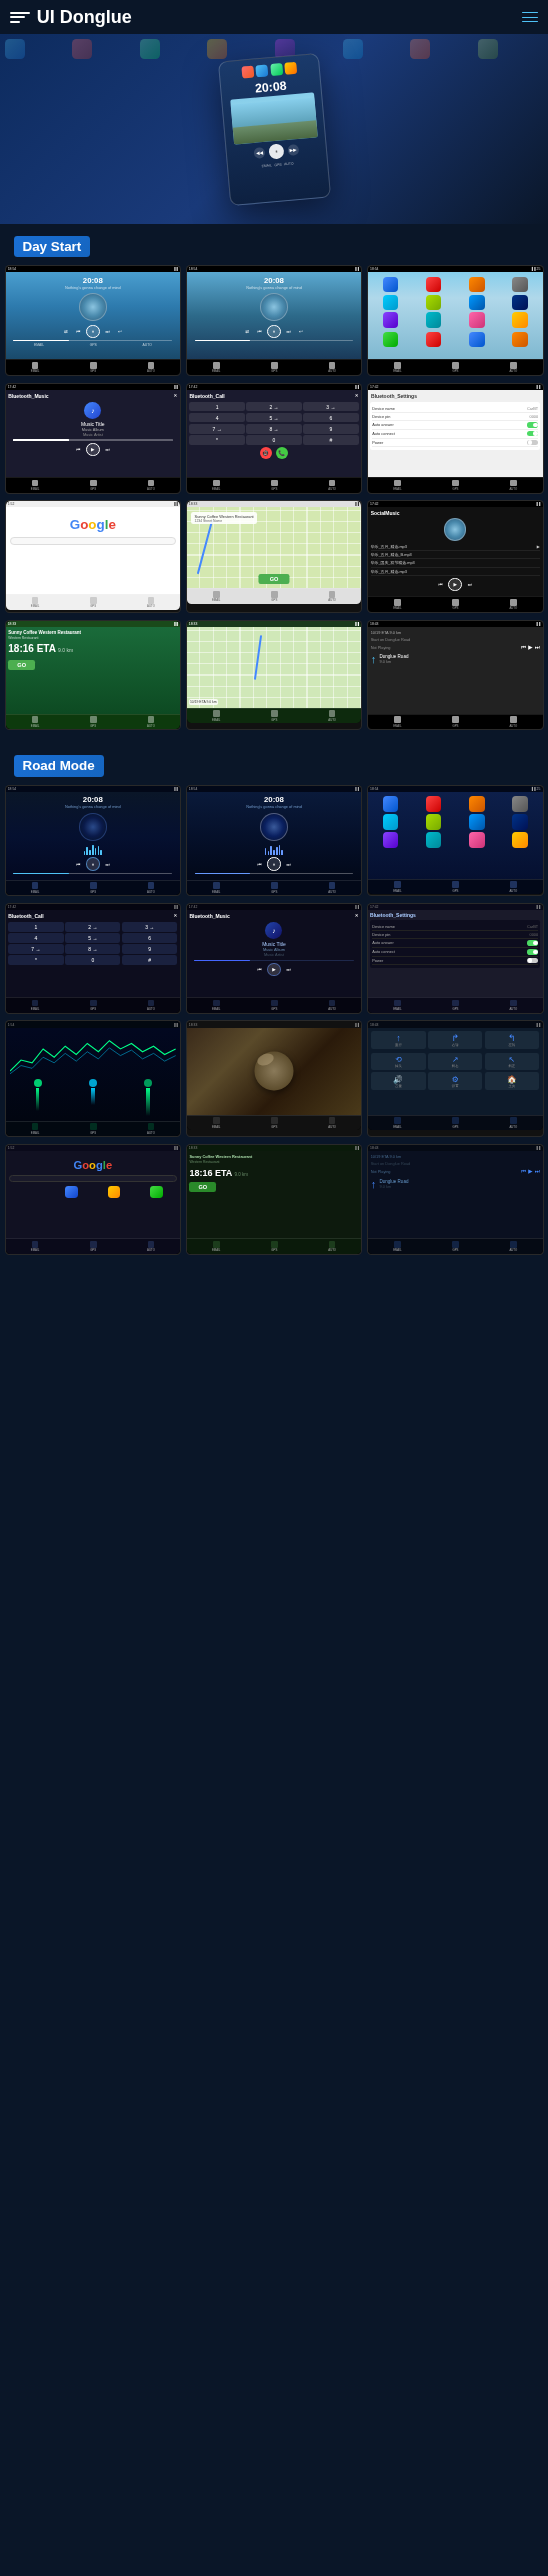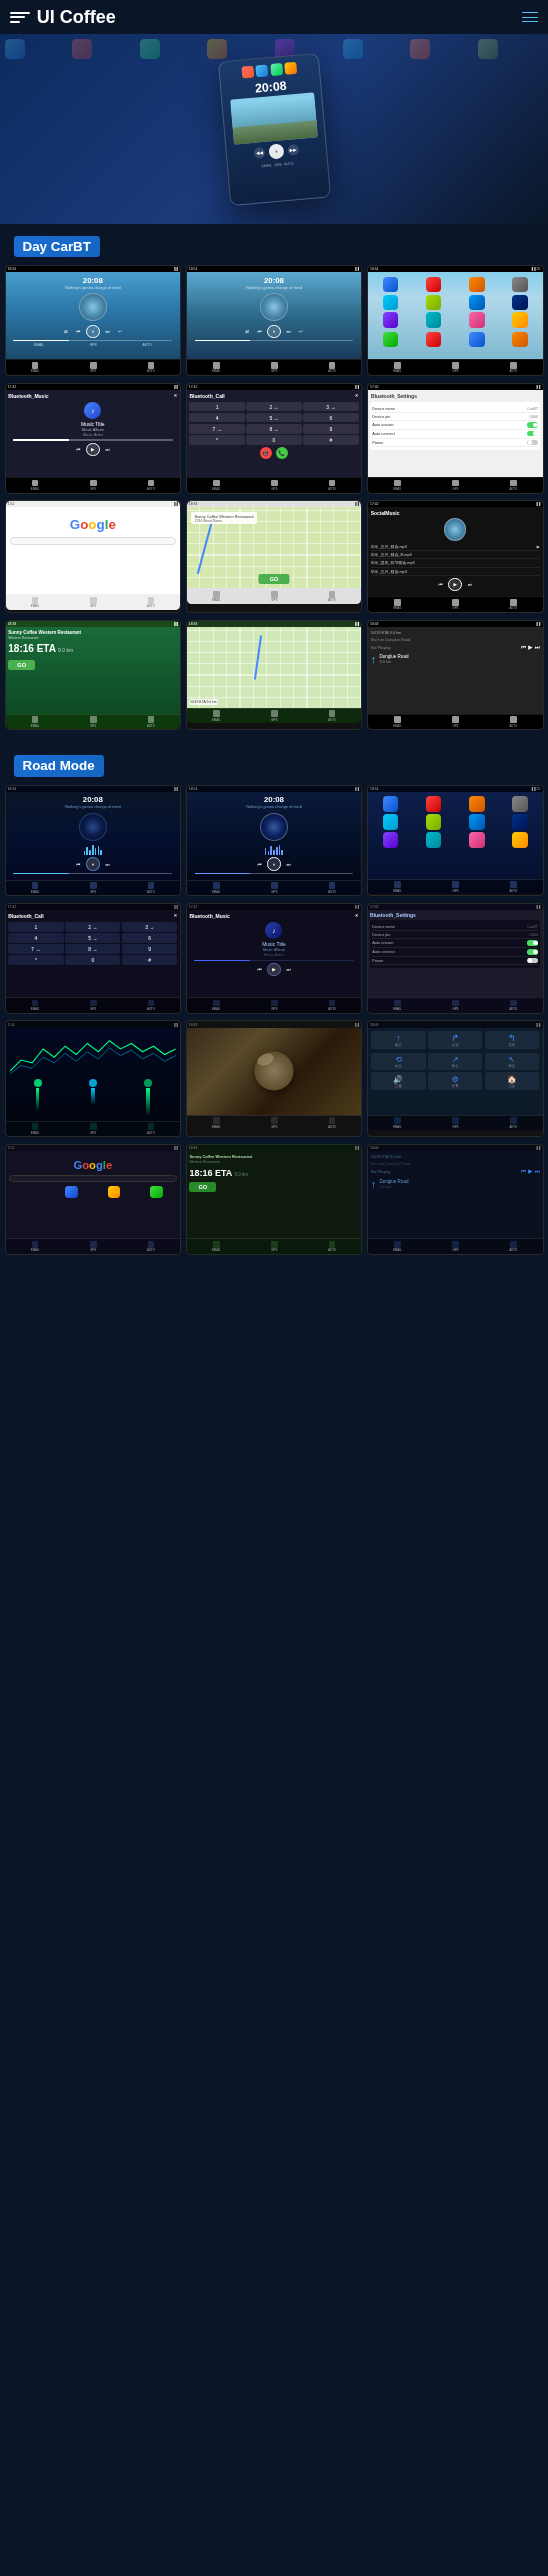--- a/index.html
+++ b/index.html
@@ -568,21 +568,21 @@
 </head>
 <body>
 
 <div class="header">
   <div class="header-left">
     <div class="hamburger-icon">
       <span></span>
         <span></span>
         <span></span>
     </div>
-    <span class="header-title">UI Coffee</span>
+    <span class="header-title">UI Donglue</span>
   </div>
   <div class="menu-icon">
     <span></span>
       <span></span>
       <span></span>
   </div>
 </div>
 
 <div class="hero-section">
   <div class="hero-bg-icons">
@@ -609,21 +609,21 @@
     <div class="music-controls-row">
       <div class="ctrl-btn">◀◀</div>
       <div class="ctrl-btn main">⏸</div>
       <div class="ctrl-btn">▶▶</div>
     </div>
     <div style="font-size:3.4px;color:rgba(255,255,255,0.6);text-align:center;margin-top:1.1px;">EMAIL &nbsp; GPS &nbsp; AUTO</div>
   </div>
 </div>
 
 <div style="padding:0 4.5px;">
-  <span class="section-label">Day CarBT</span>
+  <span class="section-label">Day Start</span>
 </div>
 
 <div class="screenshots-grid">
 
   <div class="screenshot-card">
     <div class="sim-screen">
       <div class="status-bar">
         <span>18:54</span>
         <span>▐▐</span>
       </div>

